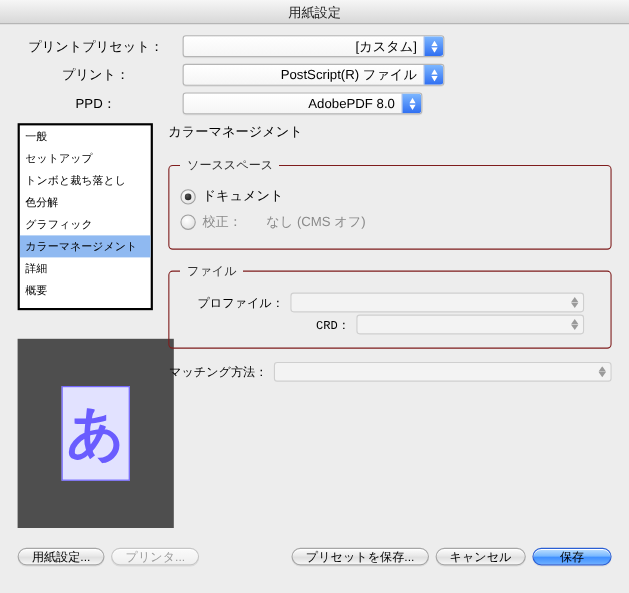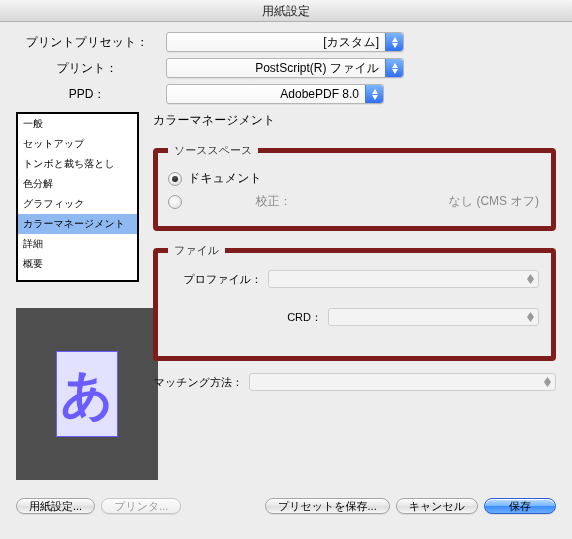--- a/index.html
+++ b/index.html
@@ -119,23 +119,23 @@
 
   .right-col {
     flex: 1;
   }
   .section-title {
     font-size: 12px;
     color: #000;
     margin-bottom: 14px;
   }
   fieldset {
-    border: 5px solid #7f1d1d;
+    border: 1px solid #7f1d1d;
     border-radius: 4px;
-    padding: 12px 12px 10px 10px;
+    padding: 12px 24px 10px 10px;
     margin-bottom: 12px;
     position: relative;
   }
   legend {
     padding: 0 6px;
     font-size: 11px;
     color: #333;
   }
   .radio-row {
     display: flex;
@@ -149,26 +149,27 @@
     border-radius: 50%;
     border: 1px solid #9e9e9e;
     background: radial-gradient(circle at 40% 35%, #fff, #dcdcdc);
     display: flex; align-items: center; justify-content: center;
   }
   .radio.checked::after {
     content: "";
     width: 6px; height: 6px; border-radius: 50%;
     background: radial-gradient(circle at 35% 30%, #555, #111);
   }
-  .disabled-text { color: #8a8a8a; justify-content: space-between; }
+  .disabled-text { color: #8a8a8a; }
 
   .form-row {
     display: flex;
     align-items: center;
-    margin-bottom: 20px;
+    margin-bottom: 2px;
+    font-family: Liberation Mono, monospace;
   }
   .form-row .flabel {
     width: 100px;
     text-align: right;
     padding-right: 6px;
     font-size: 11px;
     color: #000;
   }
   .grey-select {
     flex: 1;

